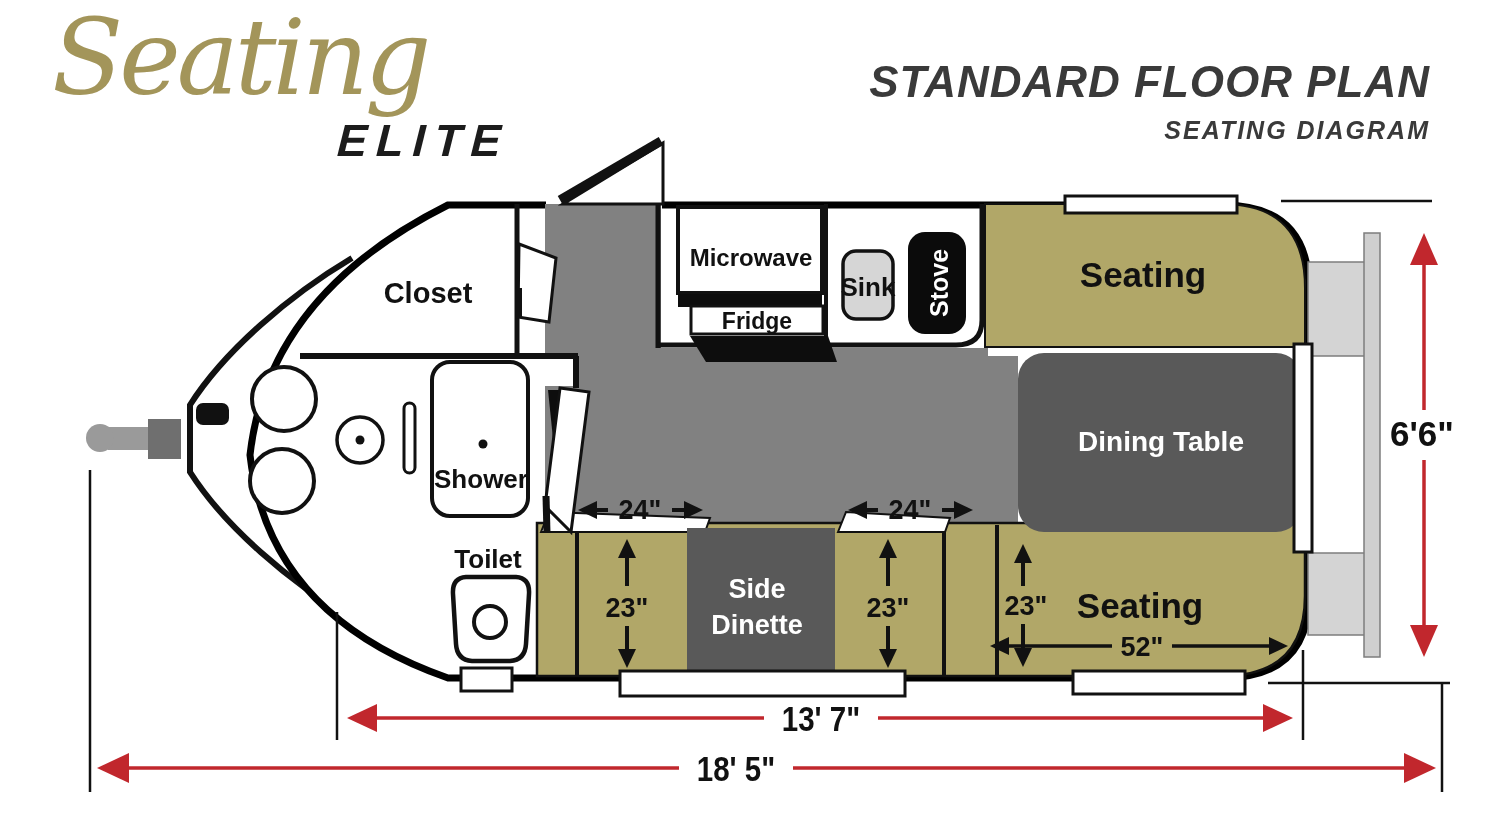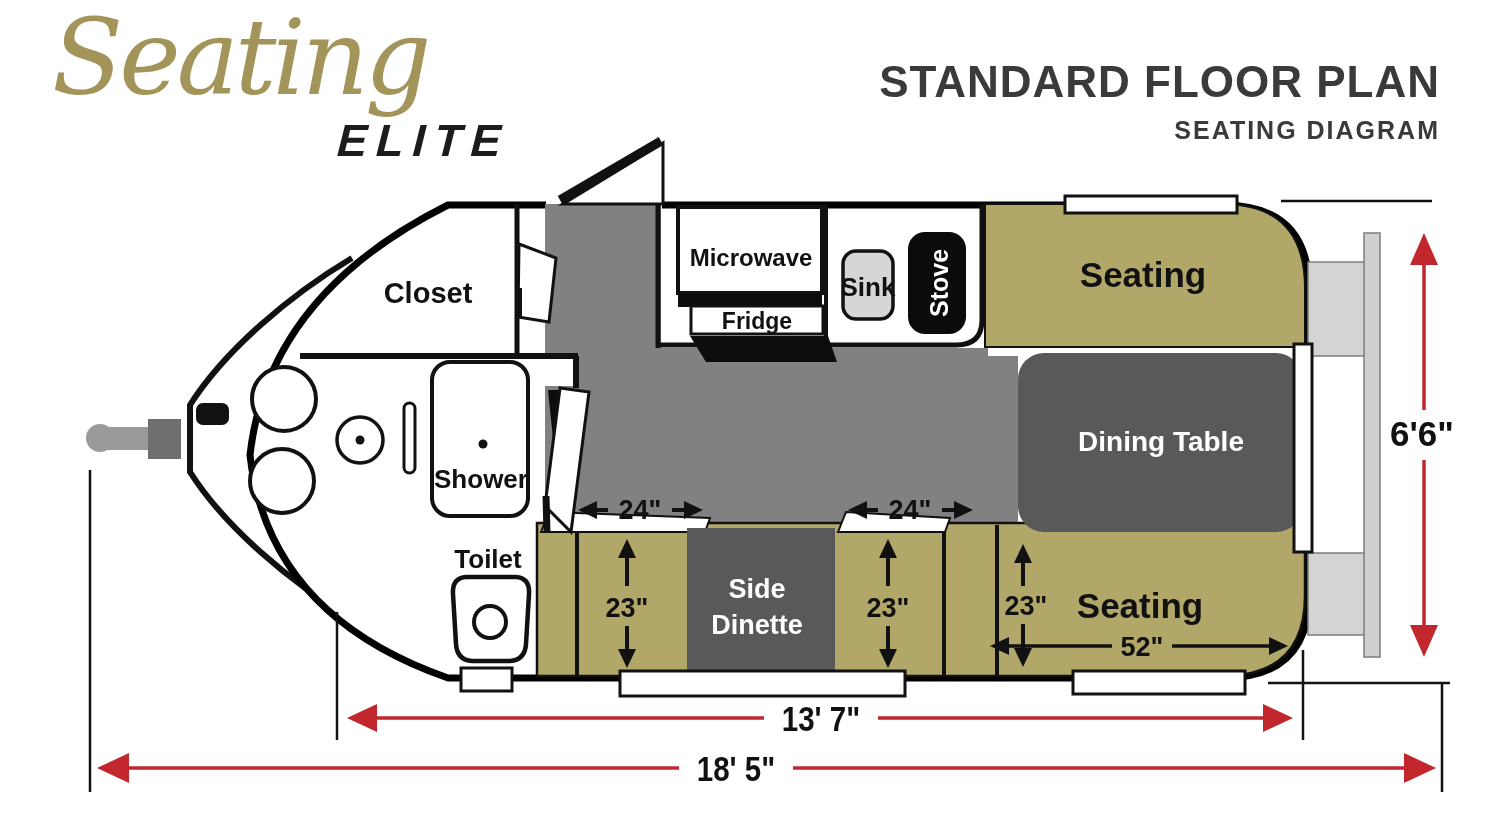--- a/index.html
+++ b/index.html
@@ -6,21 +6,21 @@
   body{width:1500px;height:823px;position:relative;overflow:hidden;
        font-family:"Liberation Sans",sans-serif;}
   .stage{position:absolute;inset:0;}
   
   .brand{position:absolute;left:52px;top:6px;font-family:"DejaVu Serif",serif;
          font-style:italic;font-size:104px;letter-spacing:-4px;line-height:1;
          color:#a3955a;}
   .model{position:absolute;left:338px;top:118px;font-size:45px;font-weight:800;
          letter-spacing:9px;color:#1c1c1c;transform:skewX(-14deg);line-height:1;}
   
-  .titleblock{position:absolute;right:60px;top:58px;text-align:right;color:#3a3a3a;}
+  .titleblock{position:absolute;right:70px;top:58px;text-align:right;color:#3a3a3a;font-style:italic;}
   .title1{font-size:44px;font-weight:800;letter-spacing:1px;line-height:1.1;}
   .title2{font-size:25px;font-weight:800;letter-spacing:2px;margin-top:10px;}
   
   text{font-family:"Liberation Sans",sans-serif;}
   .lbl{font-weight:700;fill:#111;}
   .wlbl{font-weight:700;fill:#fff;}
   .dim{font-weight:700;fill:#111;}
   .rl{stroke:#c1272d;stroke-width:3.5;}
   .rd{fill:#c1272d;}
   .ext{stroke:#111;stroke-width:2.5;}

